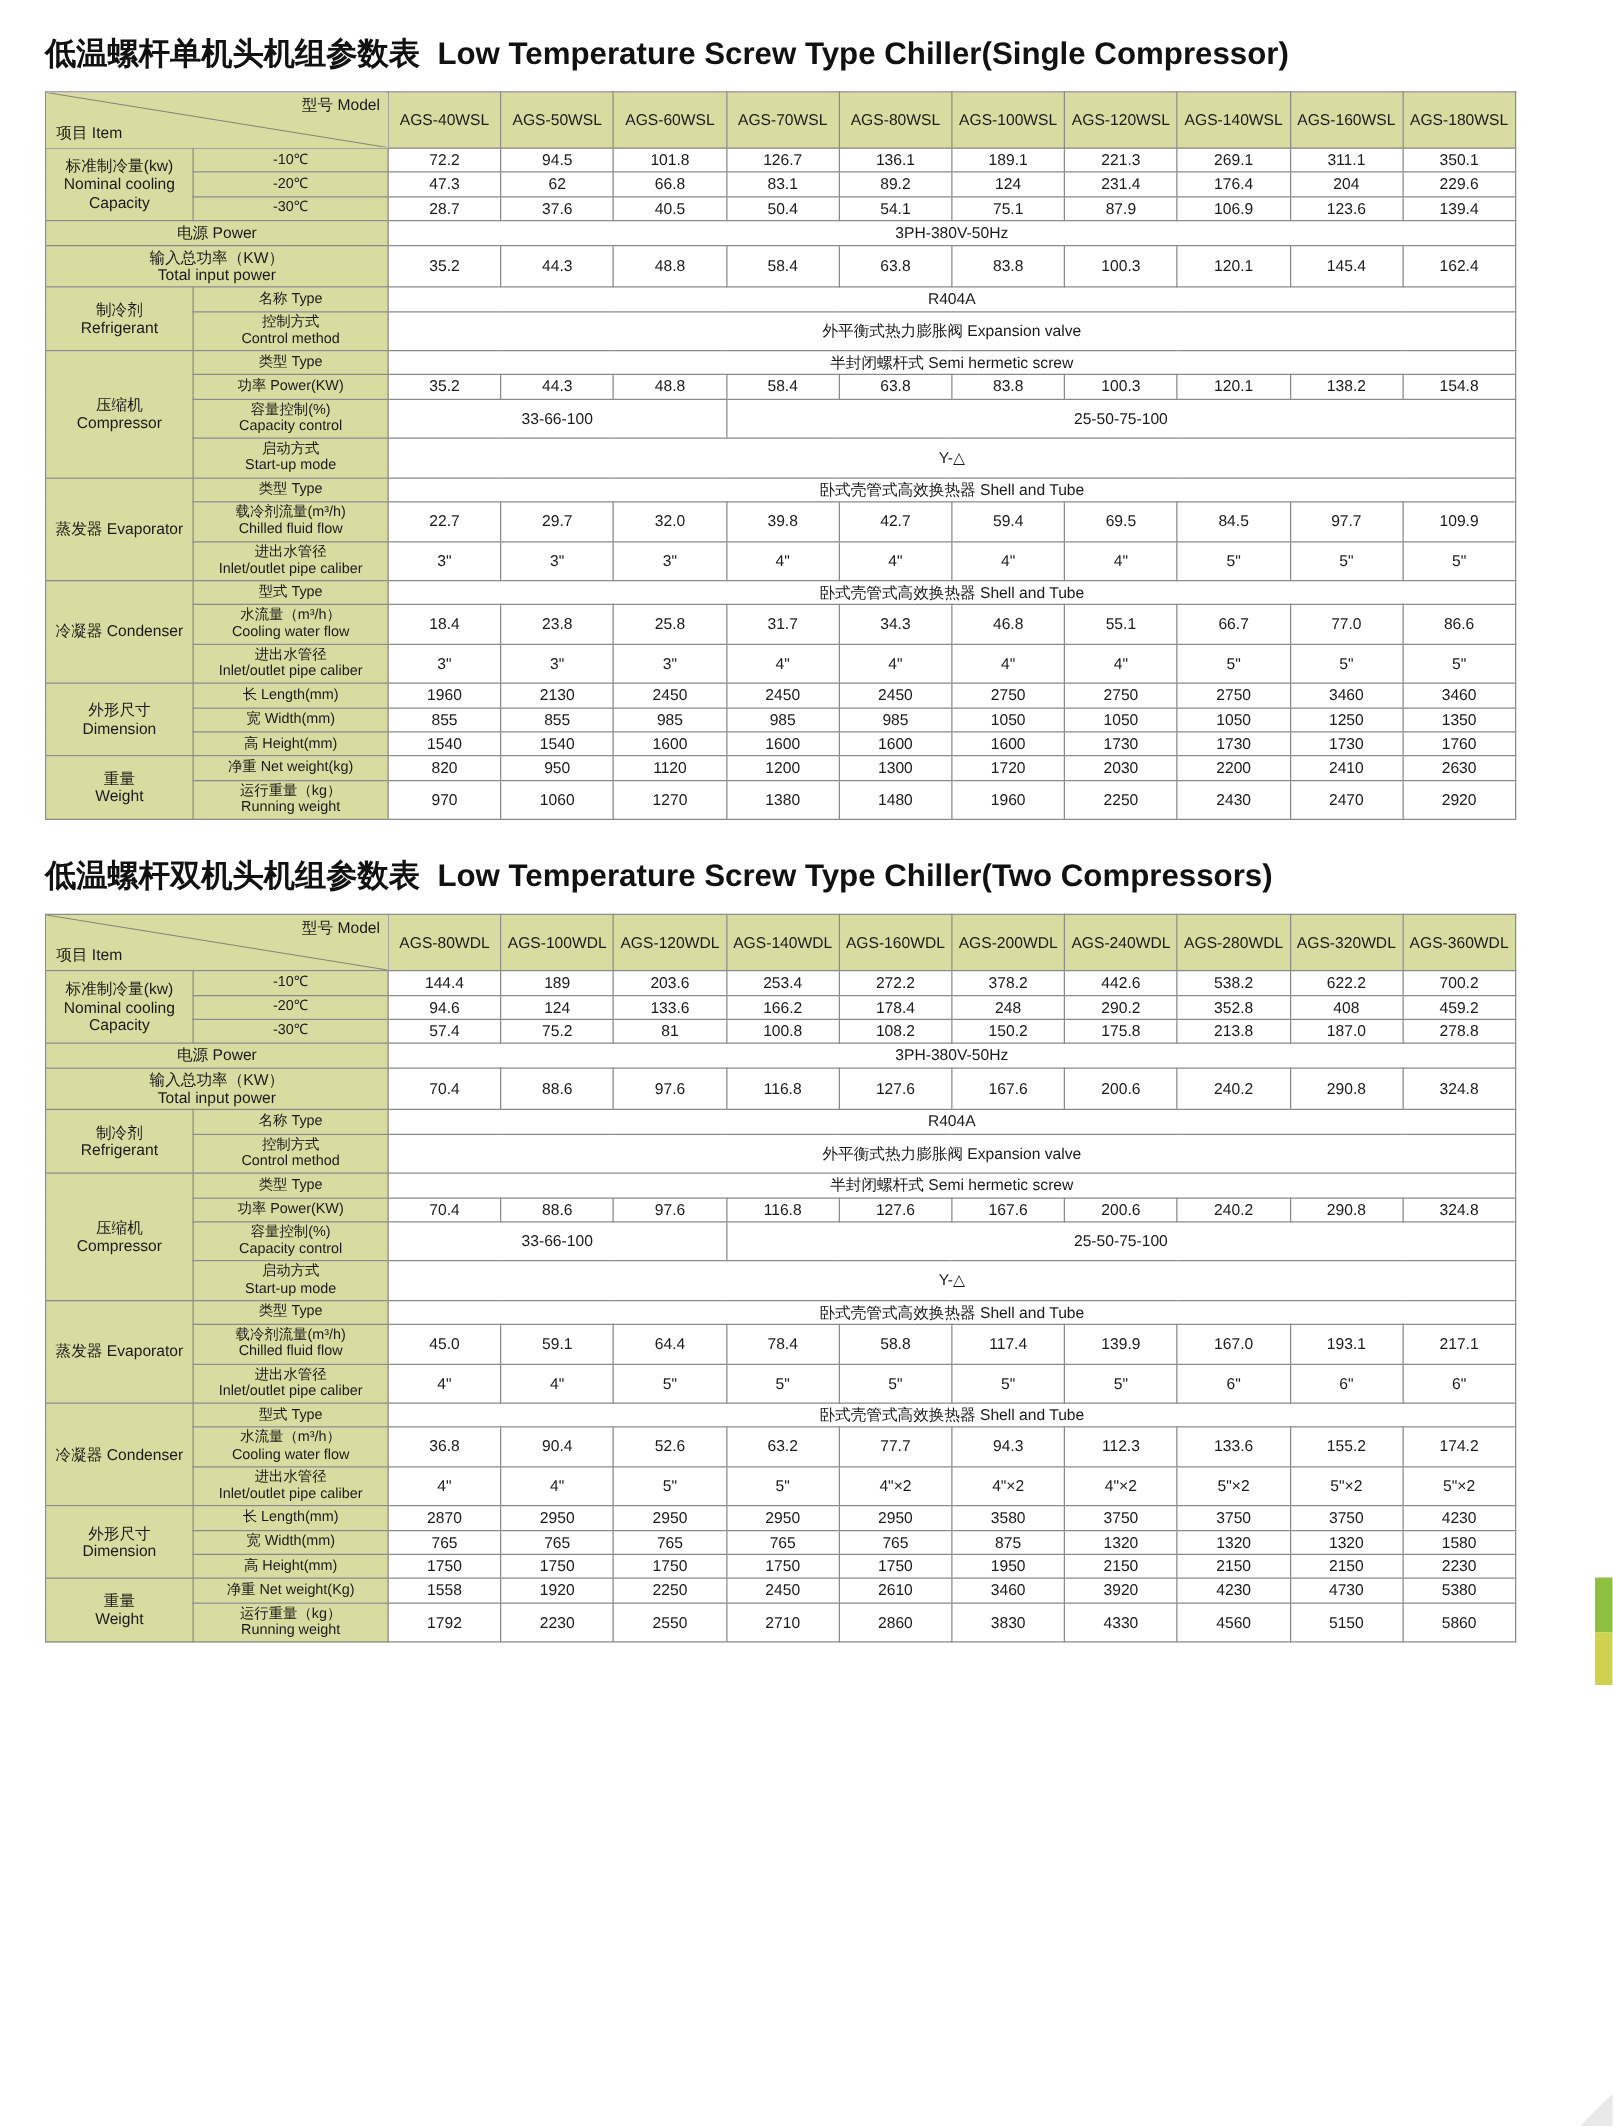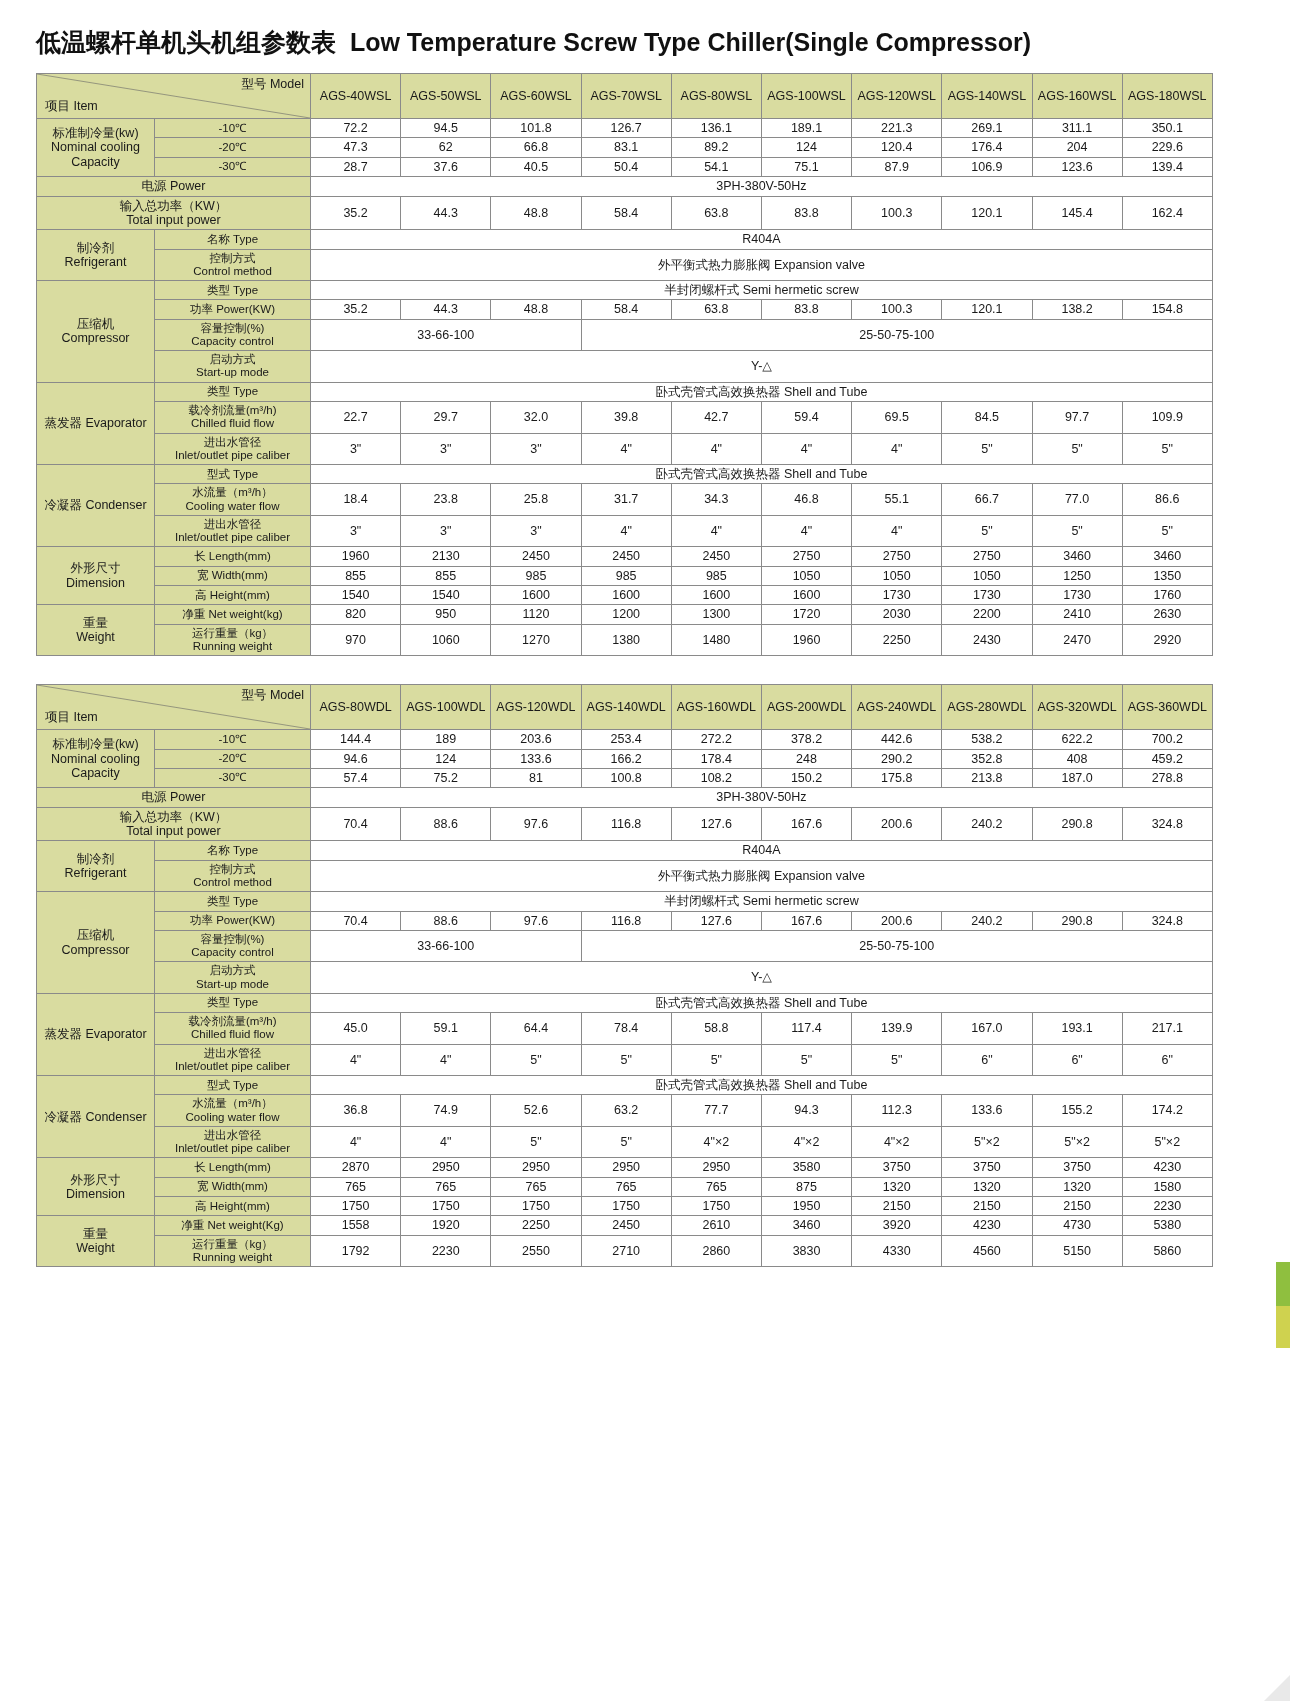--- a/index.html
+++ b/index.html
@@ -179,21 +179,21 @@
               <td class="val">350.1</td>
             </tr>
             <tr>
               <td class="sub">-20℃</td>
               <td class="val">47.3</td>
               <td class="val">62</td>
               <td class="val">66.8</td>
               <td class="val">83.1</td>
               <td class="val">89.2</td>
               <td class="val">124</td>
-              <td class="val">120.4</td>
+              <td class="val">231.4</td>
               <td class="val">176.4</td>
               <td class="val">204</td>
               <td class="val">229.6</td>
             </tr>
             <tr>
               <td class="sub">-30℃</td>
               <td class="val">28.7</td>
               <td class="val">37.6</td>
               <td class="val">40.5</td>
               <td class="val">50.4</td>
@@ -384,20 +384,21 @@
               <td class="val">2250</td>
               <td class="val">2430</td>
               <td class="val">2470</td>
               <td class="val">2920</td>
             </tr>
           </tbody>
         </table>
       </div>
       <div class="spacer"></div>
       <div>
+        <div class="section-title"><span>低温螺杆双机头机组参数表</span>&nbsp;&nbsp;<span class="en">Low Temperature Screw Type Chiller(Two Compressors)</span></div>
         <table class="spec">
           <colgroup>
             <col style="width: 118px;">
             <col style="width: 156px;">
             <col style="width: 90.2px;">
             <col style="width: 90.2px;">
             <col style="width: 90.2px;">
             <col style="width: 90.2px;">
             <col style="width: 90.2px;">
             <col style="width: 90.2px;">
@@ -553,21 +554,21 @@
               <td class="val">6"</td>
             </tr>
             <tr>
               <td rowspan="3" class="grp">冷凝器  Condenser</td>
               <td class="sub">型式  Type</td>
               <td colspan="10" class="wide-val">卧式壳管式高效换热器  Shell and Tube</td>
             </tr>
             <tr>
               <td class="sub">水流量（m³/h）<br>Cooling water flow</td>
               <td class="val">36.8</td>
-              <td class="val">74.9</td>
+              <td class="val">90.4</td>
               <td class="val">52.6</td>
               <td class="val">63.2</td>
               <td class="val">77.7</td>
               <td class="val">94.3</td>
               <td class="val">112.3</td>
               <td class="val">133.6</td>
               <td class="val">155.2</td>
               <td class="val">174.2</td>
             </tr>
             <tr>

